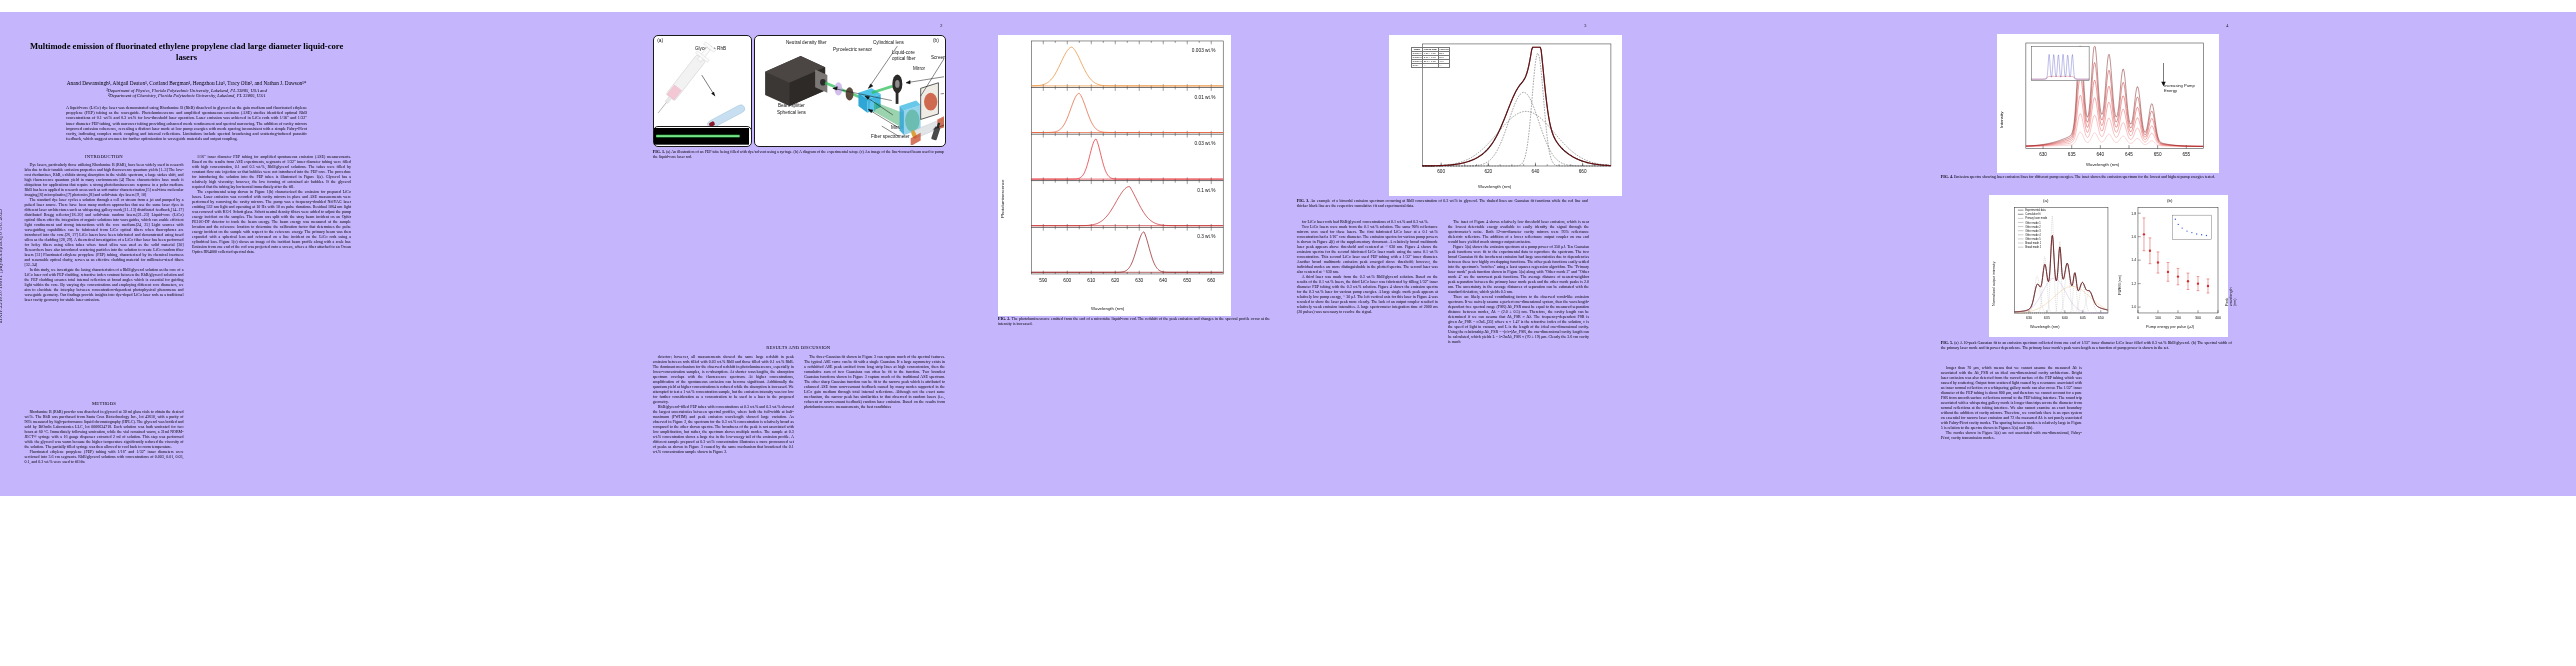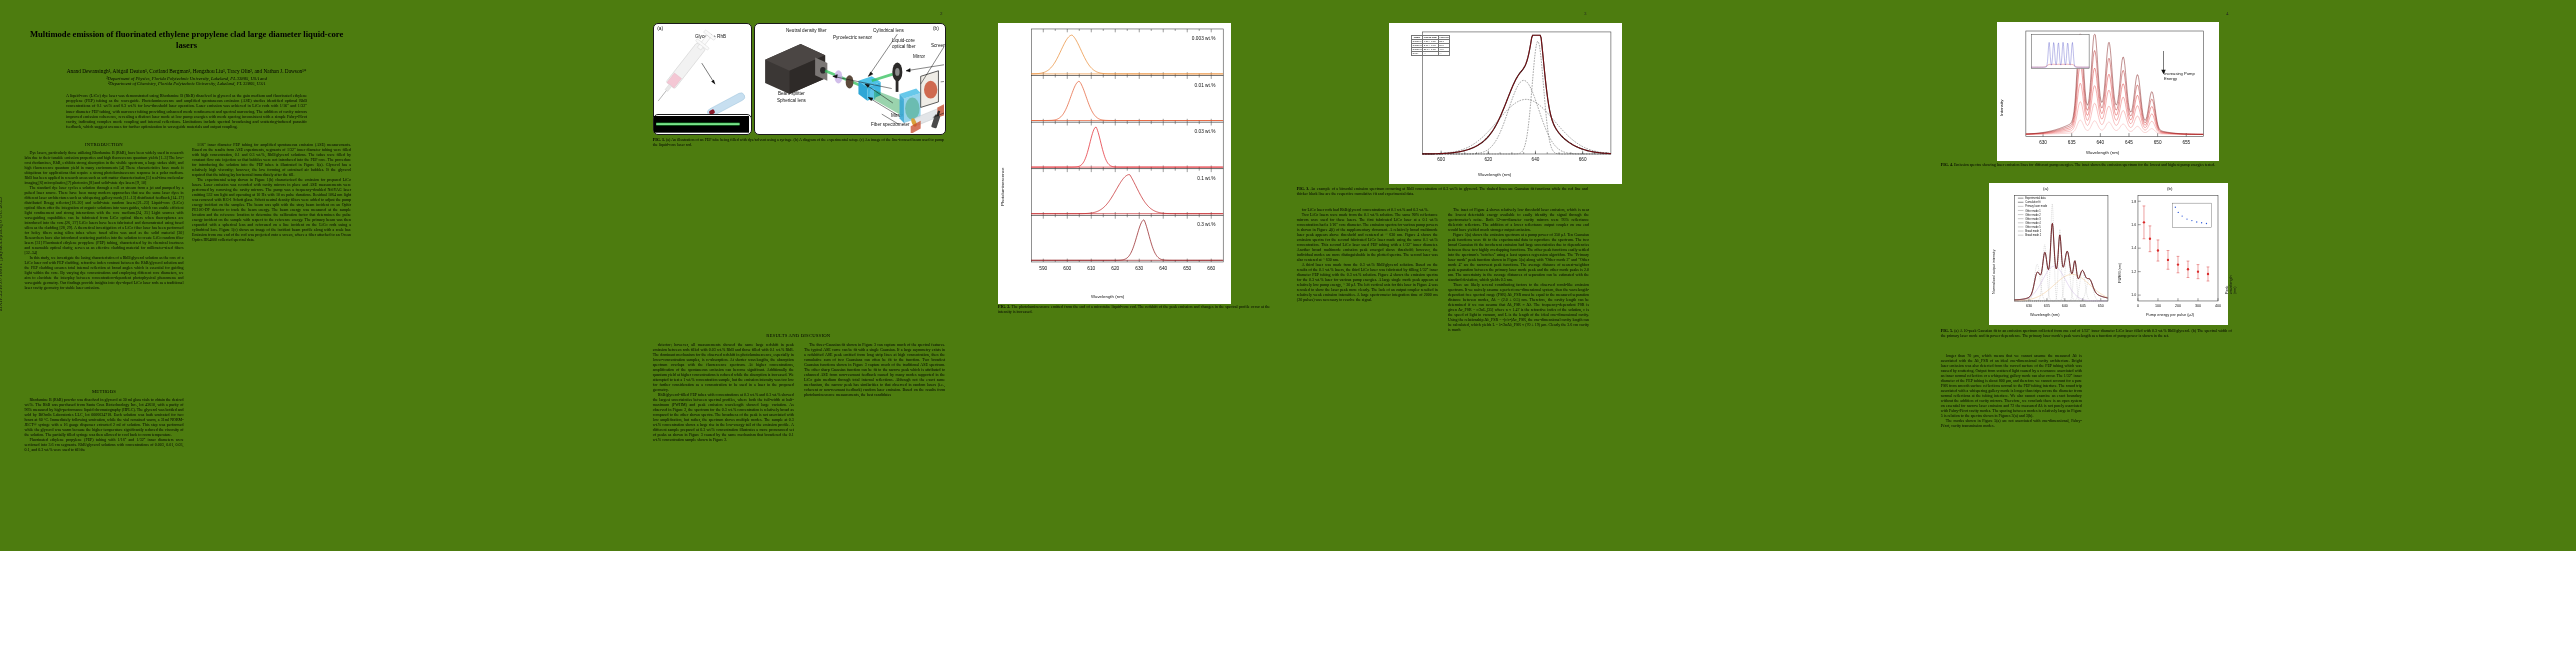--- a/index.html
+++ b/index.html
@@ -1,20 +1,20 @@
 <!DOCTYPE html>
 <html style="font-size:9px"><head>
 <meta charset="utf-8">
 <style>
   html,body{margin:0;padding:0;background:#ffffff;}
   body{width:2576px;height:667px;font-family:"Liberation Serif",serif;color:#111;overflow:hidden;}
   .sheet{position:absolute;top:0;left:0;width:2576px;height:667px;background:#fff;}
 
   
-  .page{position:absolute;top:0;height:551px;background:#4d7c0f;}
+  .page{position:absolute;top:12px;height:484px;background:#c4b5fd;}
   .pg1{left:0;width:645px;}
   .pg2{left:645px;width:645px;}
   .pg3{left:1289px;width:644px;}
   .pg4{left:1933px;width:643px;}
 
   .pgnum{position:absolute;font-family:"Liberation Serif",serif;font-size:5px;color:#222;}
 
   
   .arxiv-stamp{position:absolute;left:-3.3px;top:311px;
     transform:rotate(-90deg);transform-origin:left top;

